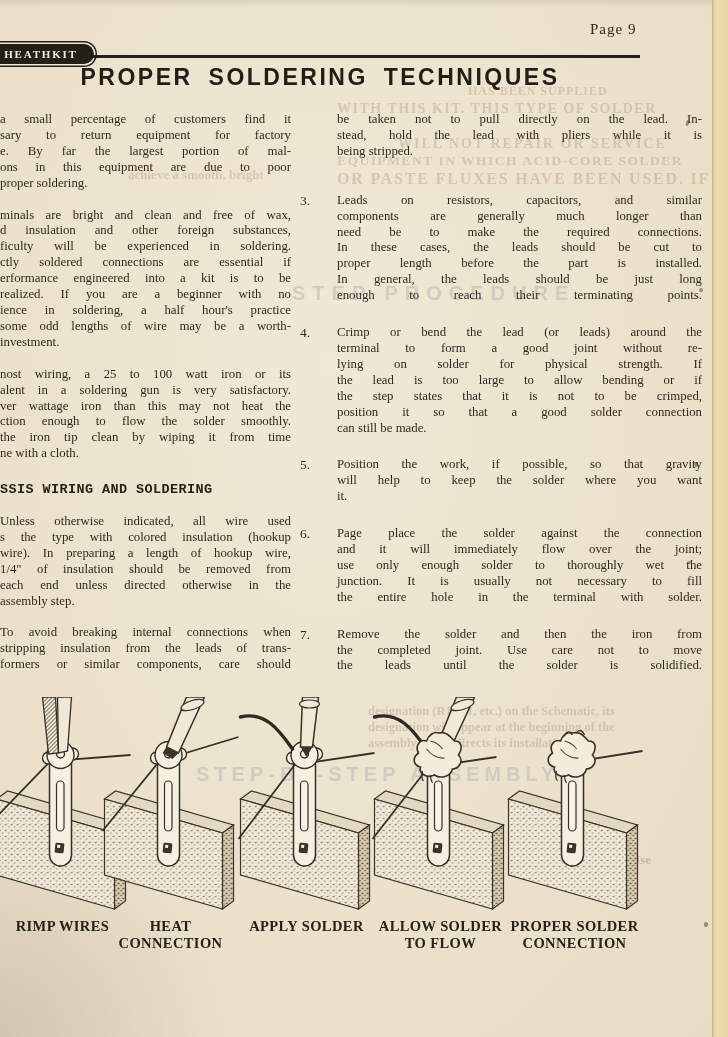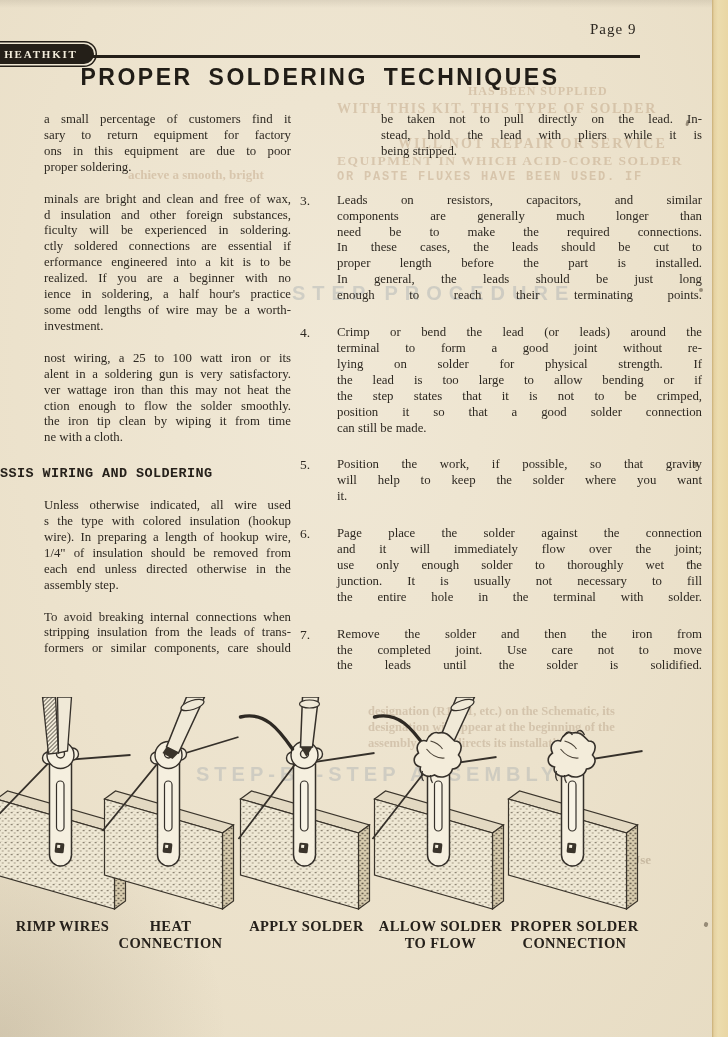--- a/index.html
+++ b/index.html
@@ -22,39 +22,39 @@
     color:#f2ecdb;font-family:"Liberation Serif",serif;font-weight:700;font-size:11px;
     letter-spacing:1.8px;text-align:center;line-height:20px;}
   .rule{left:92px;top:55px;width:548px;height:2.5px;background:#241f18;}
   .page-title{left:0;top:64px;width:640px;text-align:center;
     font-family:"Liberation Sans",sans-serif;font-weight:700;font-size:23px;
     letter-spacing:2.5px;word-spacing:7px;color:#211d17;}
   
   .col{position:absolute;font-size:12.8px;line-height:15.9px;}
   .col-left{left:0;top:112px;width:291px;}
   .col-right{left:300px;top:112px;width:402px;}
-  .para{margin-bottom:16px;padding-left:44px;}
+  .para{margin-bottom:16px;}
   .line{text-align:justify;text-align-last:justify;}
   .line.short{text-align:left;text-align-last:left;}
   .col-heading{font-family:Liberation Mono, monospace;font-weight:700;font-size:13.5px;
     letter-spacing:.4px;margin:20px 0 16px 0;color:#26211b;}
   .num-item{display:grid;grid-template-columns:37px 1fr;margin-bottom:21px;}
   .num-item .num{font-size:13.5px;}
   
   .figure{position:absolute;top:697px;width:145px;}
   .fig-caption{margin-top:2px;text-align:center;font-weight:700;font-size:14.5px;
     line-height:17px;letter-spacing:.4px;color:#26211b;font-family:"Liberation Serif",serif;}
   
   .ghost{position:absolute;color:rgba(172,138,104,.34);filter:blur(.4px);font-weight:700;
     font-family:"Liberation Serif",serif;pointer-events:none;white-space:nowrap;}
   .g0{left:468px;top:84px;font-size:12px;letter-spacing:1px;}
   .g1{left:337px;top:101px;font-size:14px;letter-spacing:1.5px;}
   .g2{left:398px;top:136px;font-size:14px;letter-spacing:2px;}
   .g3{left:337px;top:153px;font-size:13.5px;letter-spacing:1.5px;}
-  .g4{left:337px;top:170px;font-size:12px;letter-spacing:1.8px;font-family:Liberation Mono, monospace;}
+  .g4{left:337px;top:170px;font-size:16px;letter-spacing:1.8px;}
   .g5{left:128px;top:167px;font-size:13px;}
   .g6{left:292px;top:282px;font-size:20px;letter-spacing:7px;
     font-family:"Liberation Sans",sans-serif;color:rgba(140,152,166,.32);}
   .g7{left:196px;top:763px;font-size:20px;letter-spacing:5px;
     font-family:"Liberation Sans",sans-serif;color:rgba(140,152,166,.30);}
   .g8{left:512px;top:852px;font-size:13px;color:rgba(150,130,105,.40);}
   .g9{left:368px;top:704px;font-size:12.5px;color:rgba(160,132,102,.32);}
   .g10{left:368px;top:720px;font-size:12.5px;color:rgba(160,132,102,.32);}
   .g11{left:368px;top:736px;font-size:12.5px;color:rgba(160,132,102,.32);}
   
@@ -92,20 +92,21 @@
 
 <div class="abs page-number">Page 9</div>
 <div class="abs logo">HEATHKIT</div>
 <div class="abs rule"></div>
 <div class="abs page-title">PROPER SOLDERING TECHNIQUES</div>
 
 <div class="col col-left" id="col-left">
     <div class="para">
       <div class="line">a small percentage of customers find it</div>
       <div class="line">sary to return equipment for factory</div>
+      <div class="line">e. By far the largest portion of mal-</div>
       <div class="line">ons in this equipment are due to poor</div>
       <div class="line short">proper soldering.</div>
     </div>
     <div class="para">
       <div class="line">minals are bright and clean and free of wax,</div>
       <div class="line">d insulation and other foreign substances,</div>
       <div class="line">ficulty will be experienced in soldering.</div>
       <div class="line">ctly soldered connections are essential if</div>
       <div class="line">erformance engineered into a kit is to be</div>
       <div class="line">realized. If you are a beginner with no</div>

